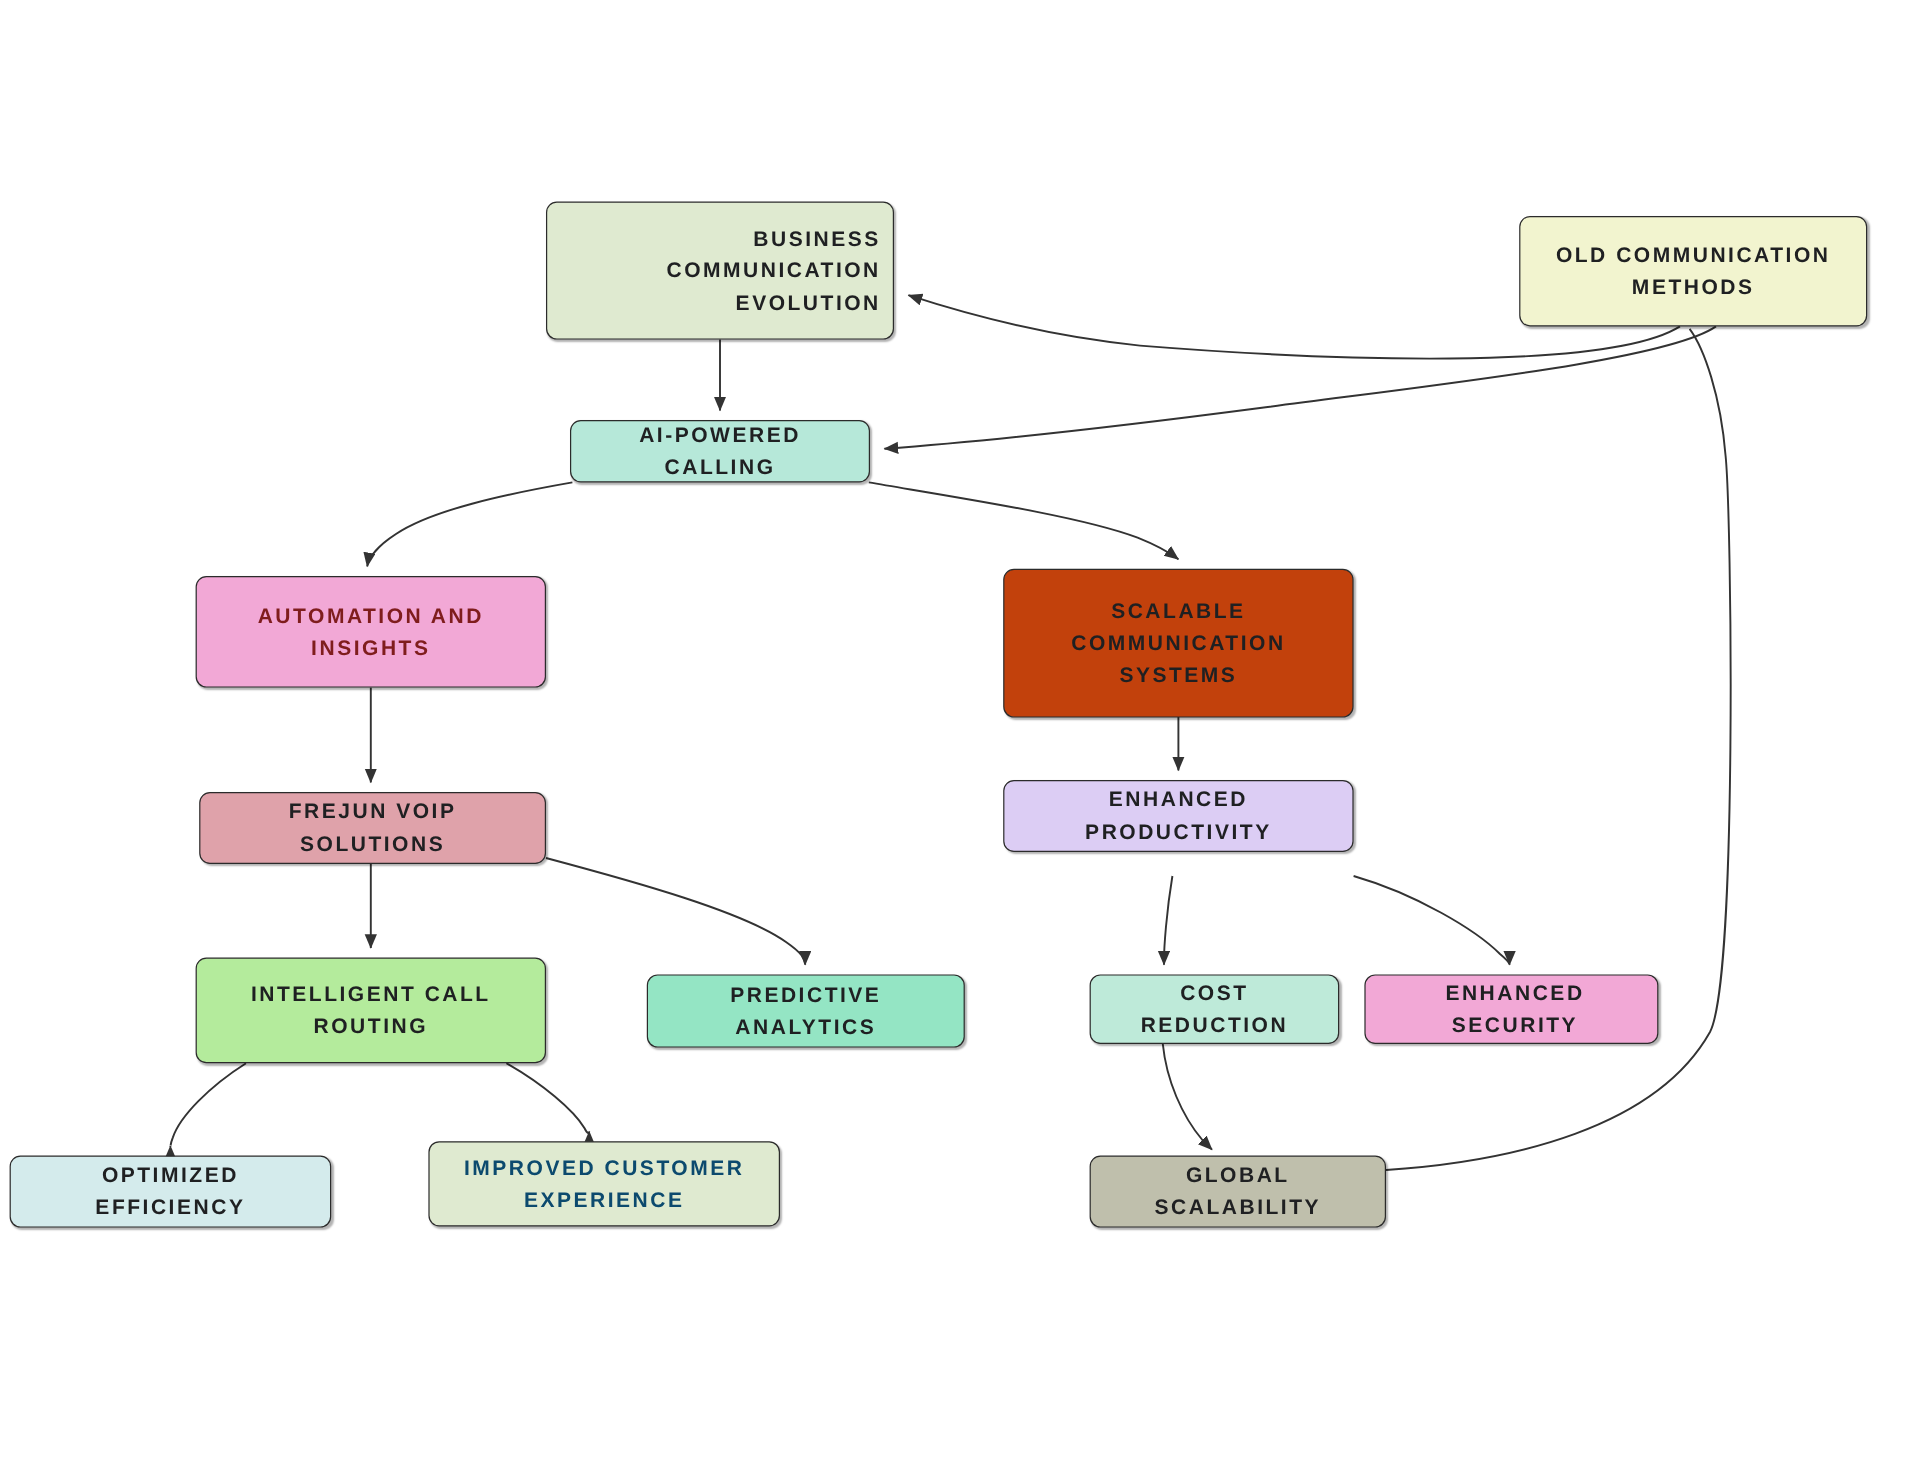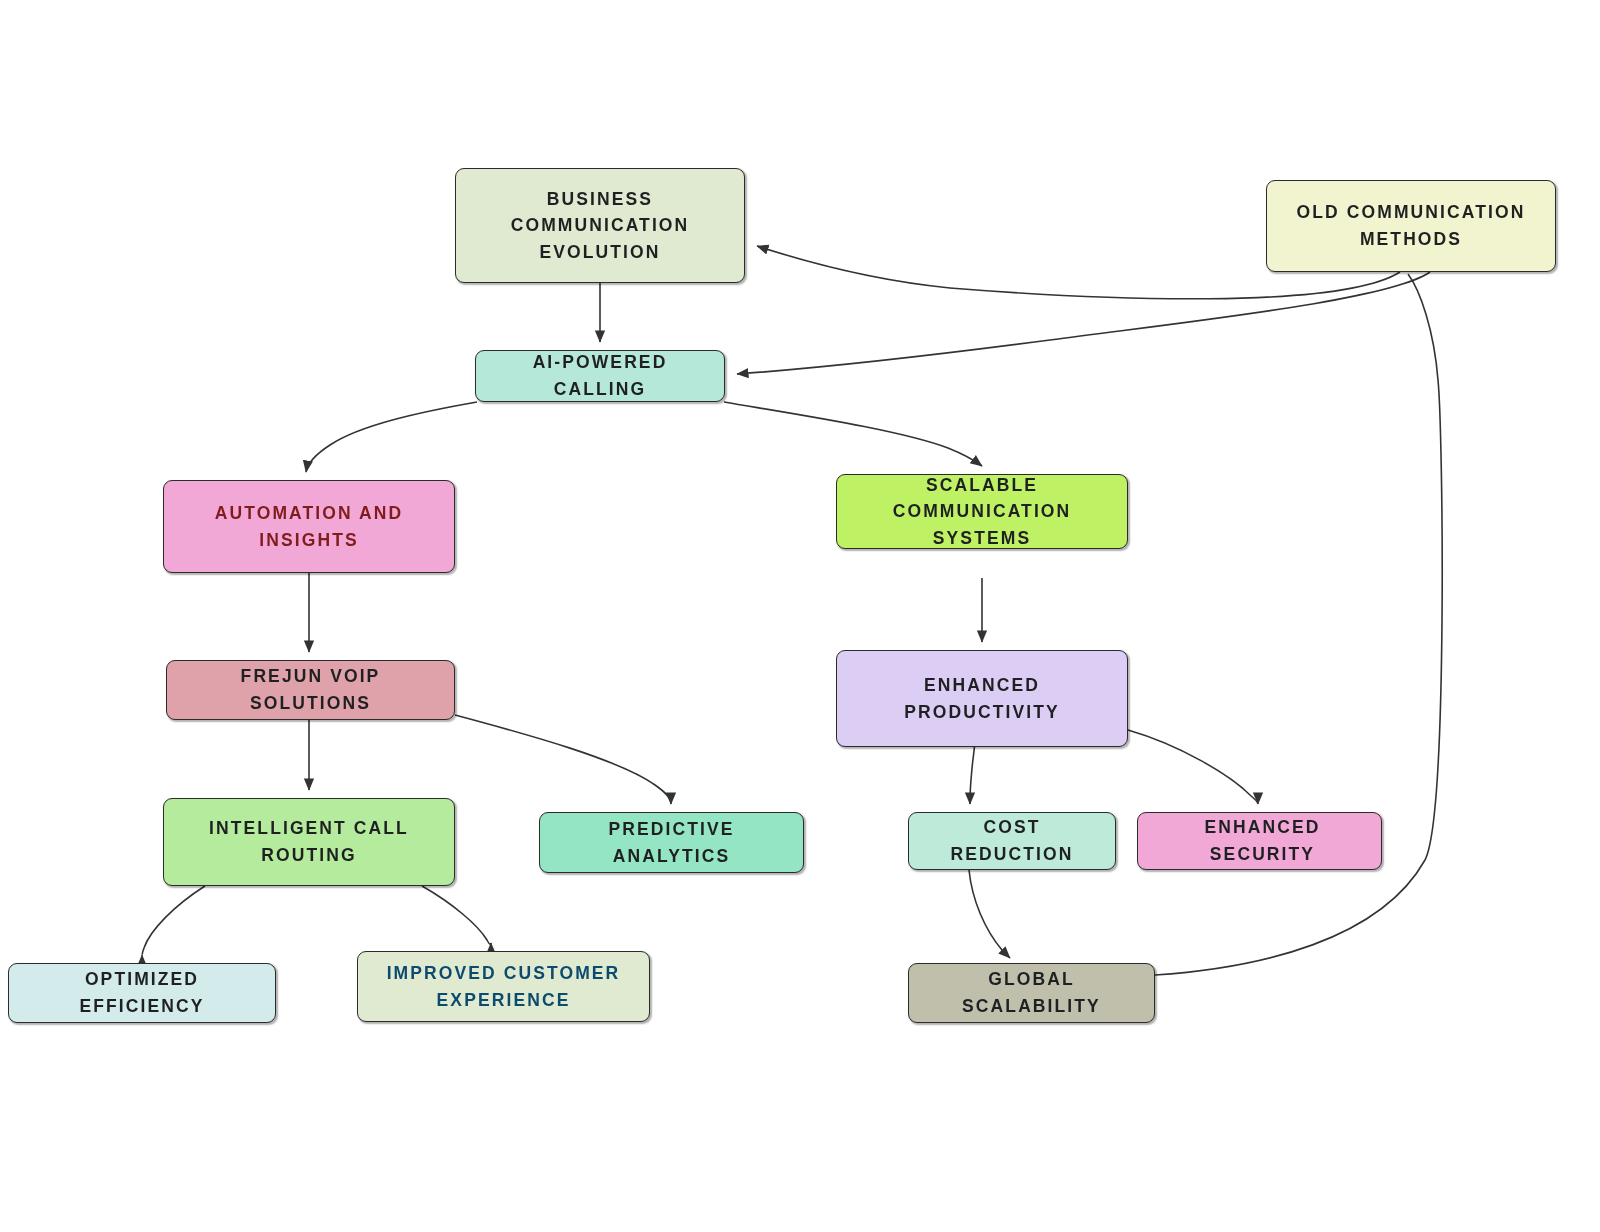--- a/index.html
+++ b/index.html
@@ -69,39 +69,39 @@
         <path d="M 205,886 C 175,905 150,930 144,948 C 142,953 142,956 142,955" fill="none" stroke="#333333" stroke-width="1.6" marker-end="url(#arrowhead)"></path>
         <path d="M 422,886 C 452,903 478,925 487,940 C 490,946 491,944 491,943" fill="none" stroke="#333333" stroke-width="1.6" marker-end="url(#arrowhead)"></path>
         <path d="M 982,578 L 982,615 L 982,642" fill="none" stroke="#333333" stroke-width="1.6" marker-end="url(#arrowhead)"></path>
         <path d="M 977,730 C 972,760 970,790 970,800 L 970,804" fill="none" stroke="#333333" stroke-width="1.6" marker-end="url(#arrowhead)"></path>
         <path d="M 1128,730 C 1180,745 1230,775 1250,795 C 1256,800 1258,802 1258,804" fill="none" stroke="#333333" stroke-width="1.6" marker-end="url(#arrowhead)"></path>
         <path d="M 969,870 C 972,900 985,930 1002,950 C 1007,955 1009,957 1010,958" fill="none" stroke="#333333" stroke-width="1.6" marker-end="url(#arrowhead)"></path>
         <path d="M 1155,975 C 1260,968 1380,940 1425,860 C 1448,815 1443,430 1438,380 C 1434,330 1420,290 1408,274" fill="none" stroke="#333333" stroke-width="1.6"></path>
       </g>
   </svg>
   <div id="nodes-group">
-      <div class="node" style="left: 455px; top: 168px; width: 290px; height: 115px; background: rgb(223, 234, 208); border-color: rgb(43, 43, 43); color: rgb(31, 32, 34);">
+      <div class="node" style="left: 455px; top: 168px; width: 290px; height: 115px; background: rgb(223, 234, 208); border-color: rgb(43, 43, 43); color: rgb(31, 32, 34); text-align: right;">
         <span>Business Communication Evolution</span>
       </div>
       <div class="node" style="left: 1266px; top: 180px; width: 290px; height: 92px; background: rgb(242, 244, 207); border-color: rgb(43, 43, 43); color: rgb(31, 32, 34);">
         <span>Old Communication Methods</span>
       </div>
       <div class="node" style="left: 475px; top: 350px; width: 250px; height: 52px; background: rgb(182, 232, 217); border-color: rgb(43, 43, 43); color: rgb(31, 32, 34);">
         <span>AI-Powered Calling</span>
       </div>
       <div class="node" style="left: 163px; top: 480px; width: 292px; height: 93px; background: rgb(242, 168, 214); border-color: rgb(43, 43, 43); color: #7f1d1d;">
         <span>Automation and Insights</span>
       </div>
-      <div class="node" style="left: 836px; top: 474px; width: 292px; height: 75px; background: #bef264; border-color: rgb(43, 43, 43); color: rgb(31, 32, 34);">
+      <div class="node" style="left: 836px; top: 474px; width: 292px; height: 124px; background: #c2410c; border-color: rgb(43, 43, 43); color: rgb(31, 32, 34);">
         <span>Scalable Communication Systems</span>
       </div>
       <div class="node" style="left: 166px; top: 660px; width: 289px; height: 60px; background: rgb(223, 162, 170); border-color: rgb(43, 43, 43); color: rgb(31, 32, 34);">
         <span>FreJun VoIP Solutions</span>
       </div>
-      <div class="node" style="left: 836px; top: 650px; width: 292px; height: 97px; background: rgb(220, 205, 244); border-color: rgb(43, 43, 43); color: rgb(31, 32, 34);">
+      <div class="node" style="left: 836px; top: 650px; width: 292px; height: 60px; background: rgb(220, 205, 244); border-color: rgb(43, 43, 43); color: rgb(31, 32, 34);">
         <span>Enhanced Productivity</span>
       </div>
       <div class="node" style="left: 163px; top: 798px; width: 292px; height: 88px; background: rgb(180, 235, 156); border-color: rgb(43, 43, 43); color: rgb(31, 32, 34);">
         <span>Intelligent Call Routing</span>
       </div>
       <div class="node" style="left: 539px; top: 812px; width: 265px; height: 61px; background: rgb(148, 229, 196); border-color: rgb(43, 43, 43); color: rgb(31, 32, 34);">
         <span>Predictive Analytics</span>
       </div>
       <div class="node" style="left: 908px; top: 812px; width: 208px; height: 58px; background: rgb(190, 234, 217); border-color: rgb(43, 43, 43); color: rgb(31, 32, 34);">
         <span>Cost Reduction</span>

